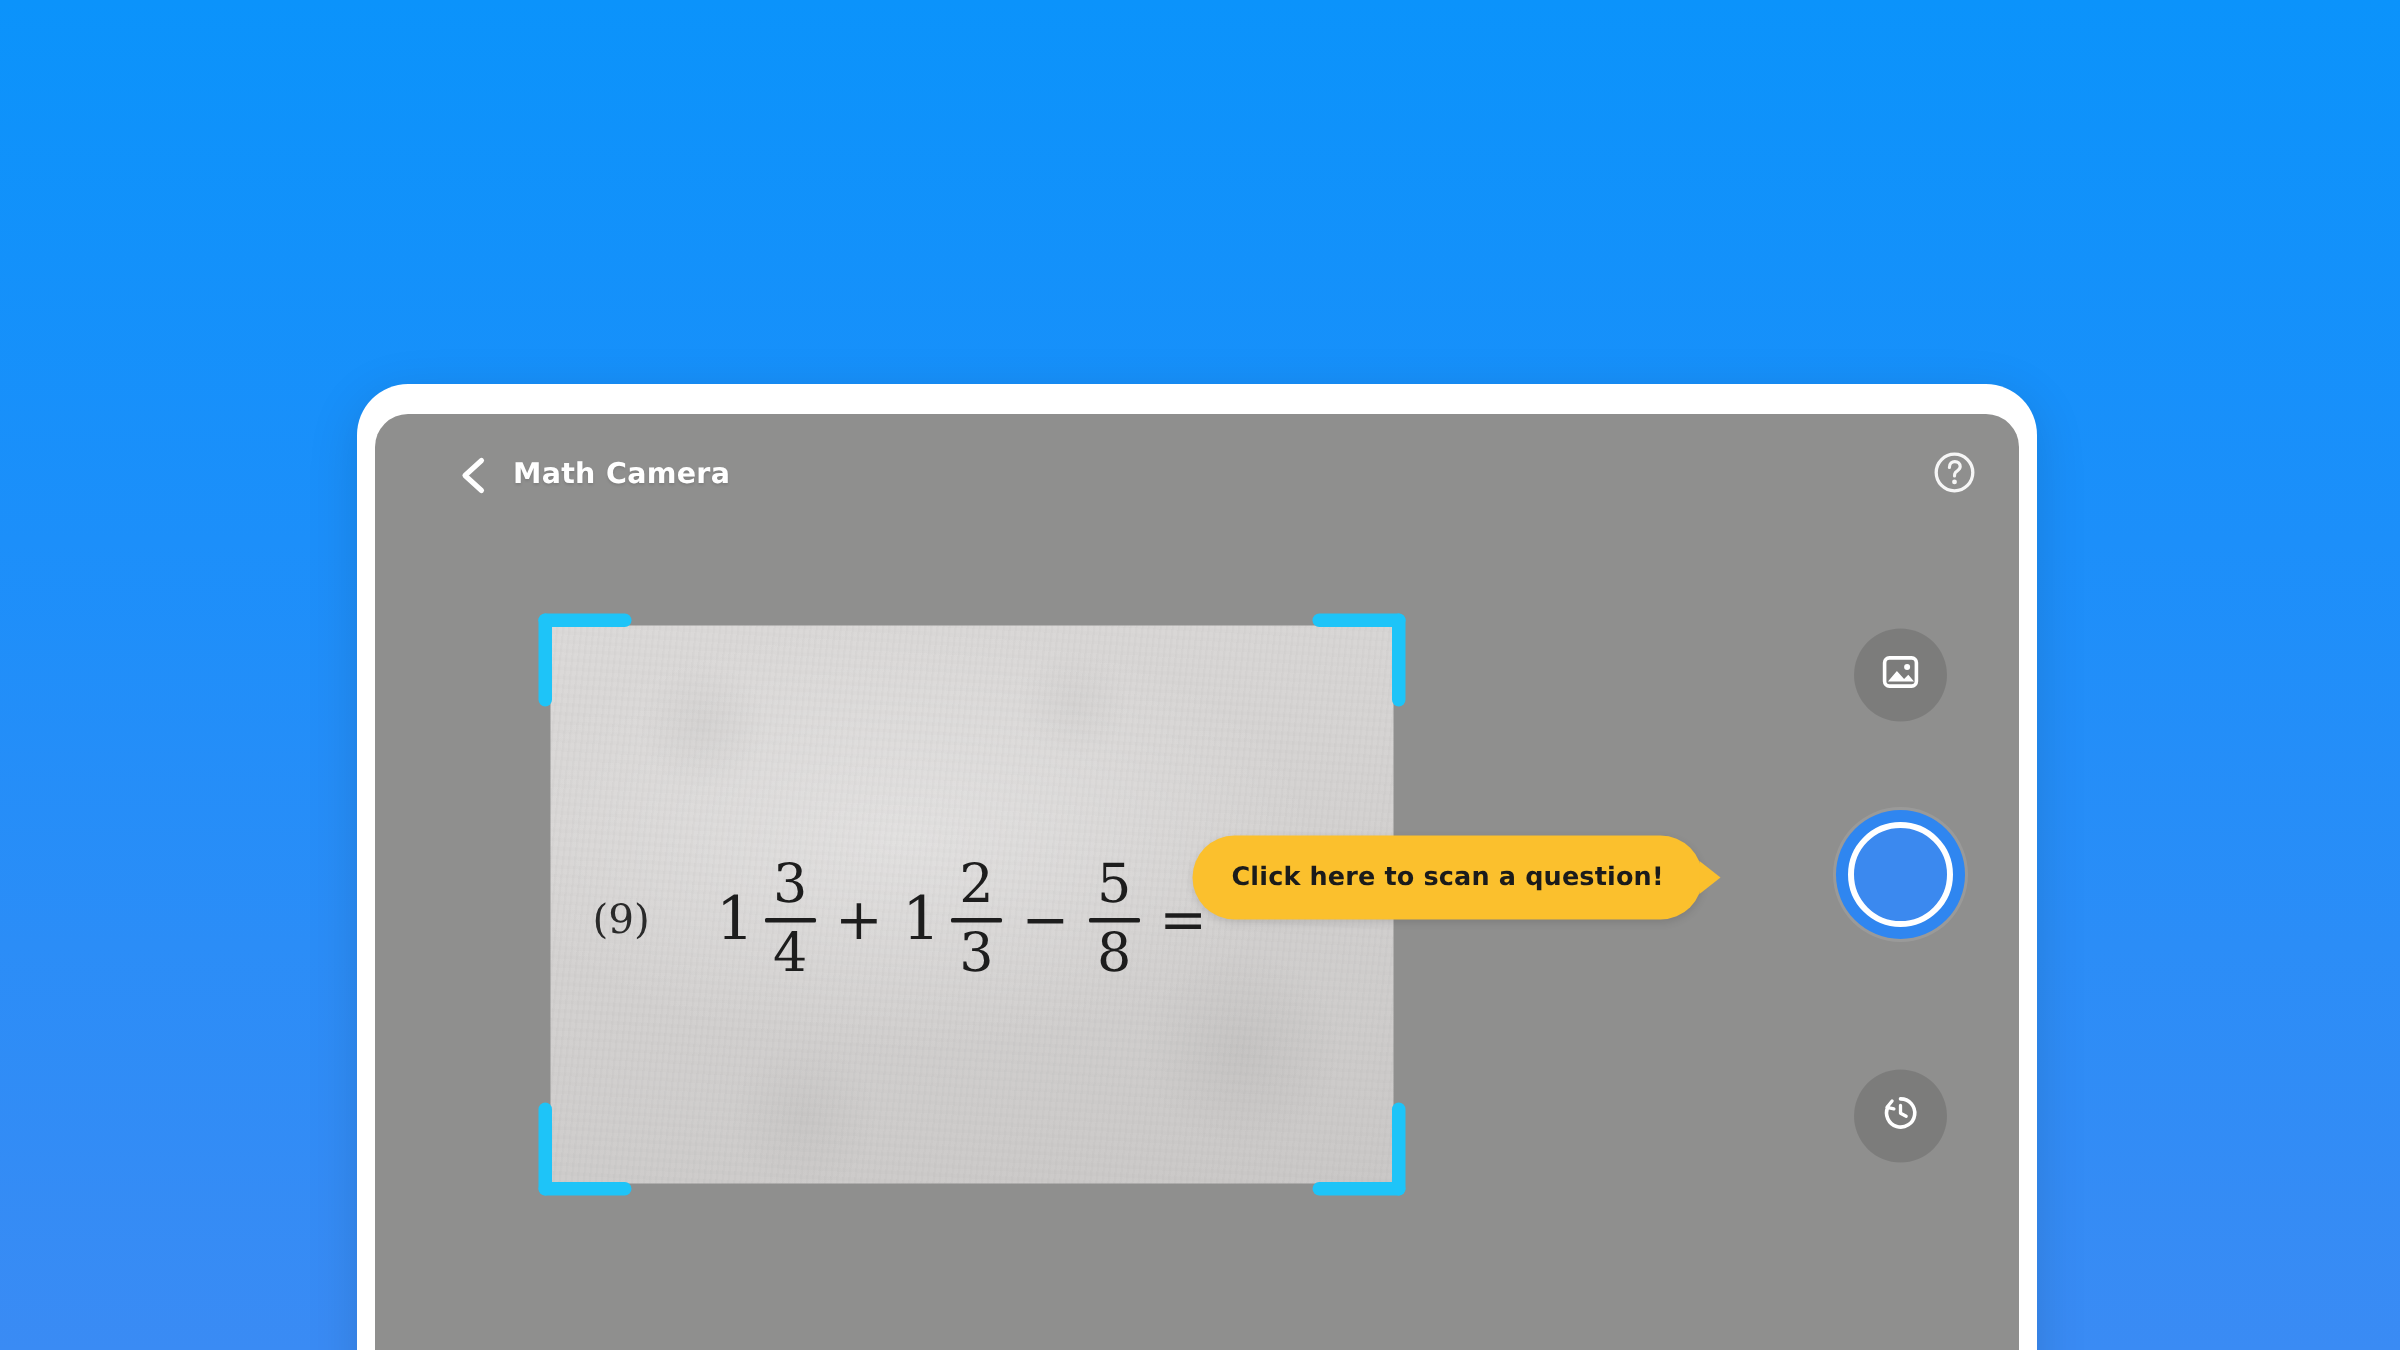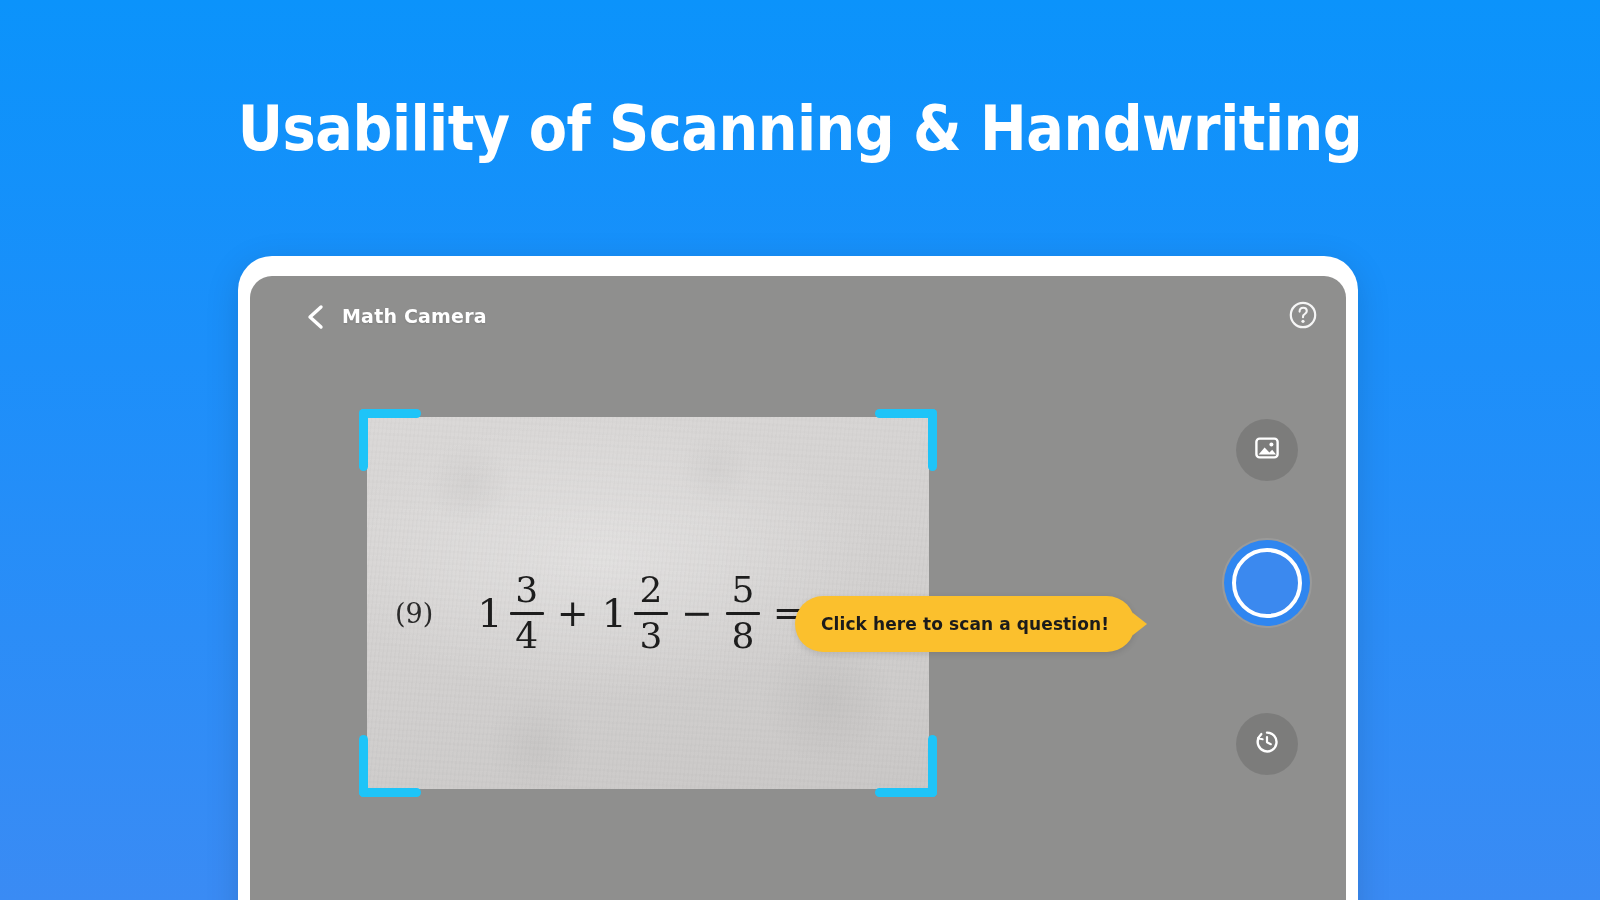--- a/index.html
+++ b/index.html
@@ -265,40 +265,38 @@
     align-items: center;
     background: #fbc02d;
     border-radius: 28px;
     color: #1b1b1b;
     font-family: "DejaVu Sans", sans-serif;
     font-weight: bold;
     font-size: 17px;
     letter-spacing: 0.1px;
     white-space: nowrap;
     box-shadow: 0 2px 6px rgba(0,0,0,0.12);
-    margin-top: 39px;
   }
   #tooltip-pointer {
     position: absolute;
     right: -12px;
     top: 50%;
     transform: translateY(-50%);
     width: 0;
     height: 0;
     border-top: 11px solid transparent;
     border-bottom: 11px solid transparent;
     border-left: 14px solid #fbc02d;
   }
 </style>
 </head>
 <body>
 
 <div id="stage">
 
-  <div id="headline">Usability of Scanning &amp; Handwriting</div>
 
   <div id="device-frame">
     <div id="device-screen">
 
       <div id="app-topbar">
 
         <div id="back-chevron">
           <svg width="22" height="26" viewBox="0 0 22 26" aria-hidden="true">
             <polyline points="16,3 5,13 16,23" fill="none" stroke="#ffffff" stroke-width="3.4" stroke-linecap="round" stroke-linejoin="round"></polyline>
           </svg>

